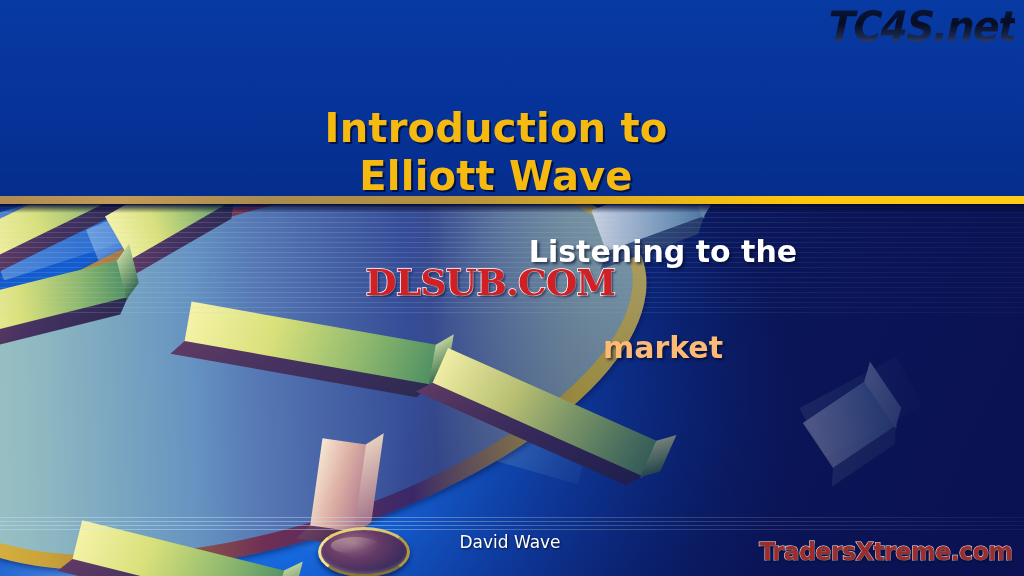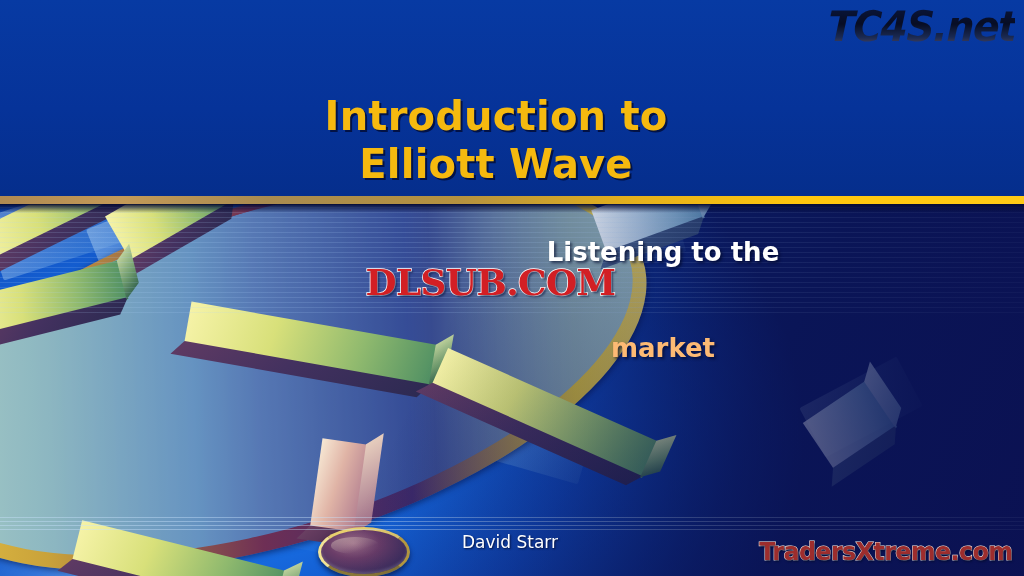--- a/index.html
+++ b/index.html
@@ -195,38 +195,38 @@
   .divider-shadow {
     position: absolute;
     left: 0; top: 204px;
     width: 1024px; height: 9px;
     background: linear-gradient(180deg, rgba(4,10,52,.92), rgba(6,22,80,0));
   }
 
   
   .title {
     position: absolute;
-    left: 0; top: 92px;
+    left: 0; top: 104px;
     width: 992px;
     text-align: center;
     color: #f5b90f;
     font-size: 40px;
     font-weight: bold;
     line-height: 48px;
     letter-spacing: .2px;
     text-shadow: 2px 2px 0 rgba(2,8,44,.75);
     white-space: pre-line;
   }
 
   .subtitle {
     position: absolute;
     left: 448px; top: 228px;
     width: 430px;
     color: #ffffff;
-    font-size: 26px;
+    font-size: 30px;
     font-weight: bold;
     line-height: 48px;
     text-align: center;
     text-shadow: 2px 2px 3px rgba(2,8,40,.65);
   }
   .subtitle .accent { color: #fdba74; }
 
   .author {
     position: absolute;
     left: 380px; top: 532px;
@@ -366,19 +366,19 @@
 
   <div class="title">Introduction to
 Elliott Wave</div>
 
   <div class="subtitle">
     <span>Listening to the</span><br>
     <br>
     <span class="accent">market</span>
   </div>
 
-  <div class="author">David Starr</div>
+  <div class="author">David Wave</div>
 
   <div class="tc4s-logo">TC4S.net</div>
   <div class="dlsub-watermark">DLSUB.COM</div>
   <div class="tx-logo">TradersXtreme.com</div>
 
 </div>
 
 </body></html>

